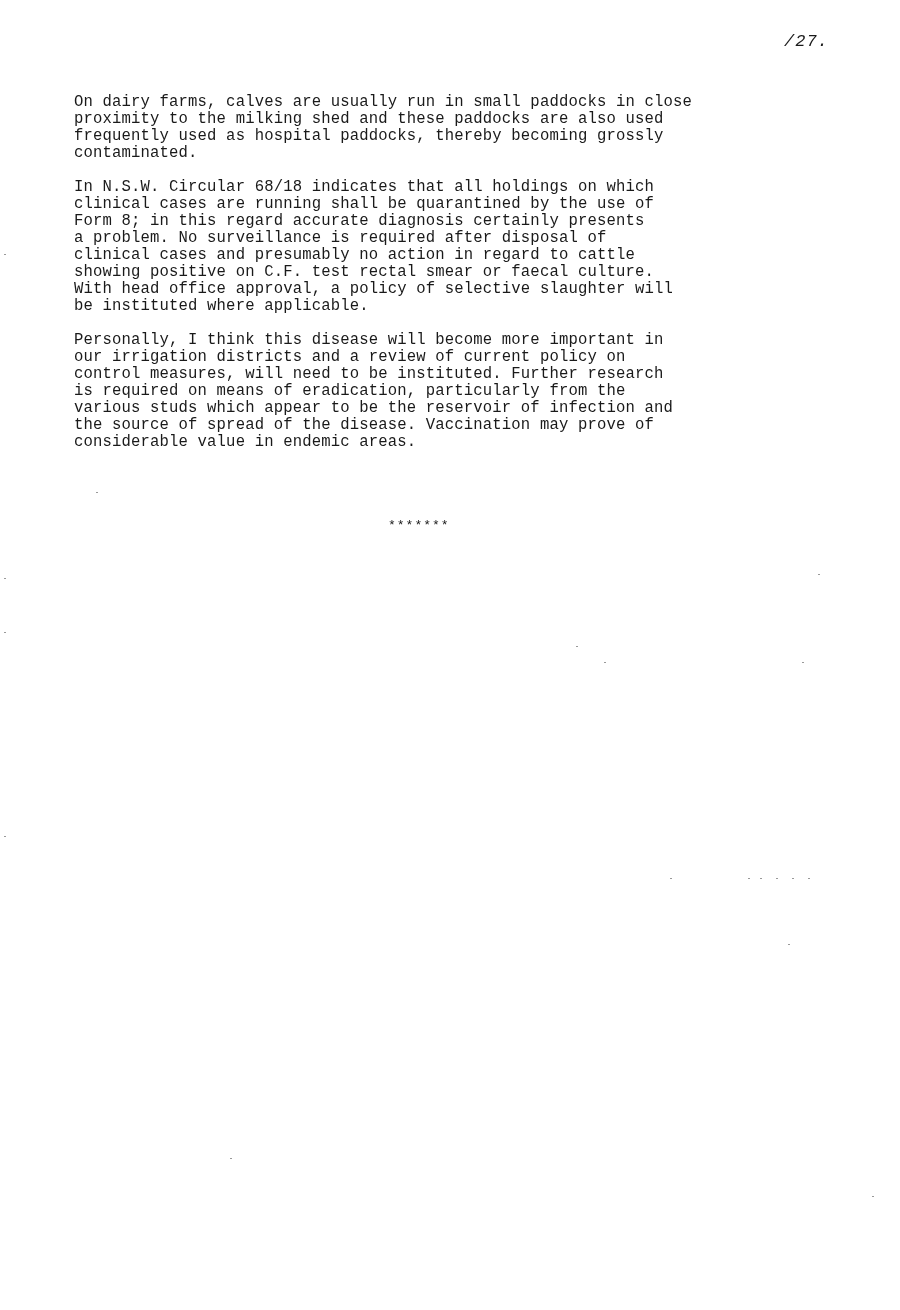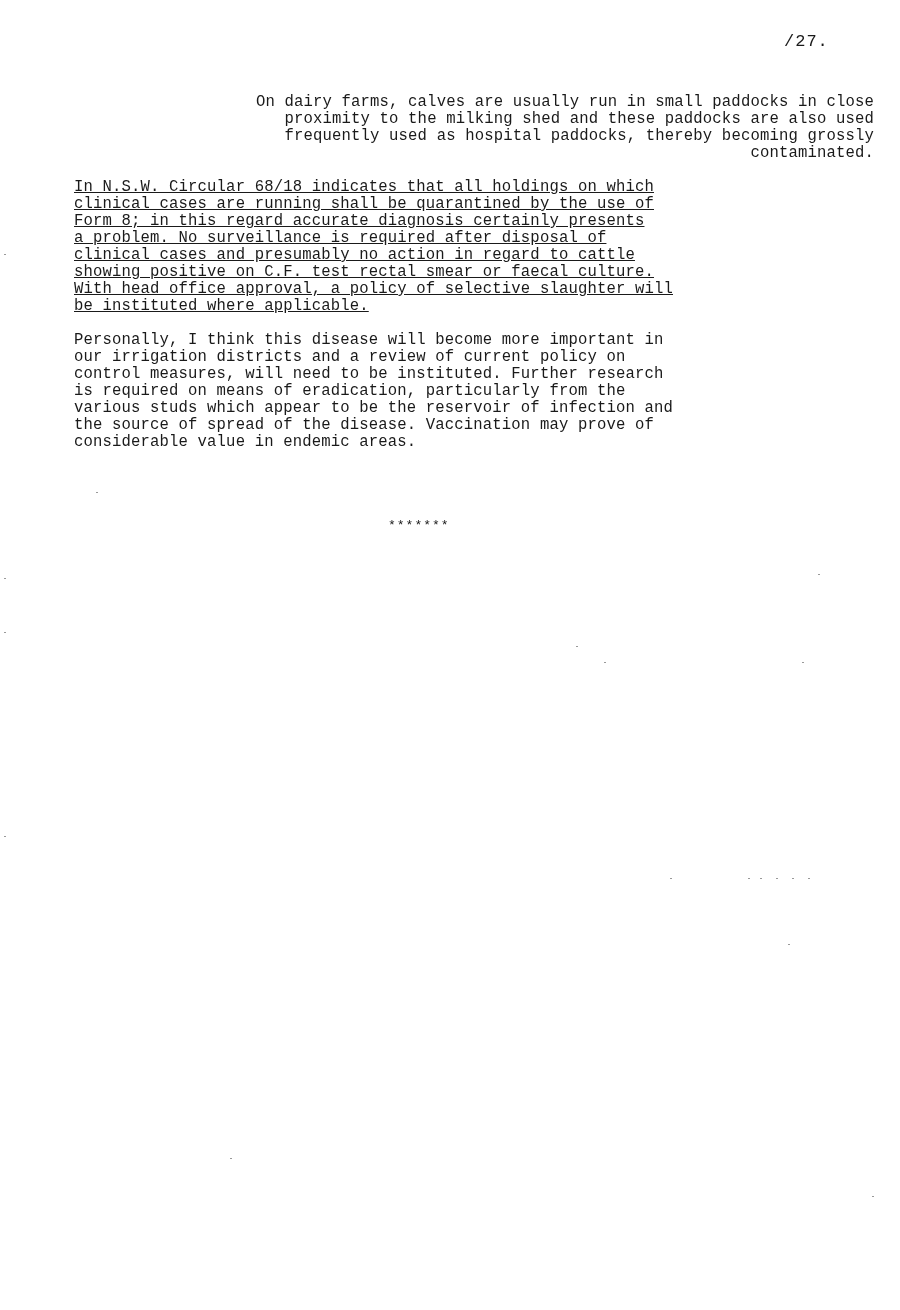--- a/index.html
+++ b/index.html
@@ -14,33 +14,34 @@
       overflow: hidden;
       font-family: "Liberation Mono", "DejaVu Sans Mono", monospace;
       color: #1a1a1a;
     }
     .page-number {
       position: absolute;
       top: 32px;
       left: 784px;
       font-size: 17px;
       letter-spacing: 1px;
+      font-style: italic;
     }
     .paragraph {
       position: absolute;
       left: 74px;
       width: 800px;
       font-size: 15.6px;
       line-height: 17px;
       letter-spacing: 0.15px;
       margin: 0;
       white-space: pre-line;
     }
-    .p1 { top: 94px; text-align: right; }
-    .p2 { top: 179px; text-decoration: underline; }
+    .p1 { top: 94px; }
+    .p2 { top: 179px; }
     .p3 { top: 332px; font-family: Liberation Mono, monospace; }
     .separator {
       position: absolute;
       top: 518px;
       left: 388px;
       font-size: 13px;
       letter-spacing: 1px;
     }
     .speck {
       position: absolute;

